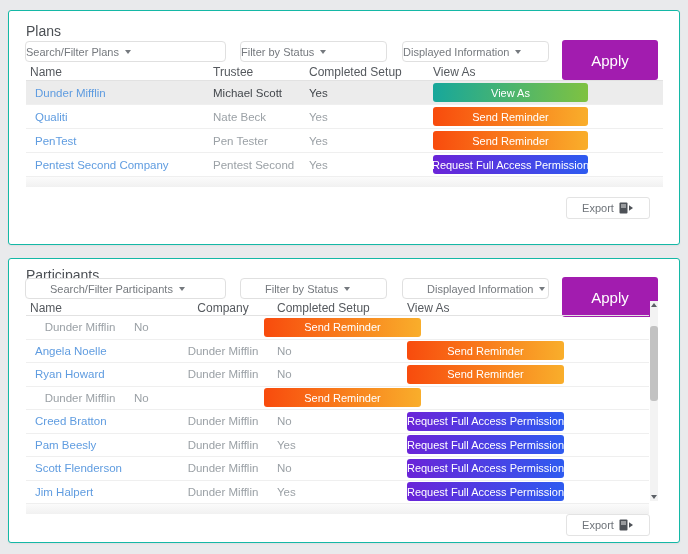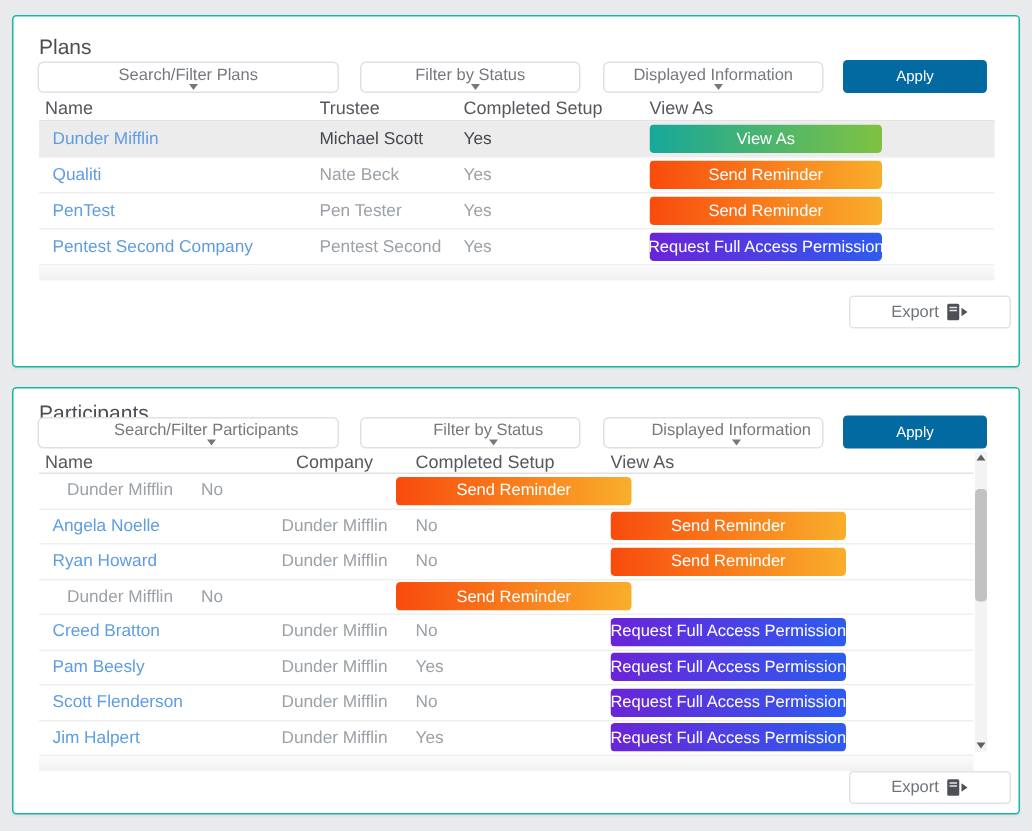--- a/index.html
+++ b/index.html
@@ -10,32 +10,32 @@
           border:1px solid #14b8a6; border-radius:3px;
           box-shadow:0 1px 2px rgba(0,0,0,.05); }
   #plans-card { top:10px; height:235px; }
   #participants-card { top:258px; height:285px; }
 
   .card-title { position:absolute; left:17px; font-size:14px; color:#4b4f54; }
   #plans-card .card-title { top:12px; }
   #participants-card .card-title { top:8px; }
 
   .filter-box { position:absolute; height:21px; border:1px solid #e0e0e0; border-radius:4px;
-                background:#fff; display:flex; align-items:center; justify-content:center;
-                font-size:11px; color:#75797e; cursor:pointer;flex-direction:column; }
+                background:#fff; display:flex; align-items:center; justify-content:flex-start;
+                font-size:11px; color:#75797e; cursor:pointer; }
   .fb1 { left:16px;  width:201px; }
   .fb2 { left:231px; width:147px; }
   .fb3 { left:393px; width:147px; }
   #plans-card .filter-box { top:30px; }
   #participants-card .filter-box { top:19px;padding-left:24px; }
   .caret { width:0; height:0; border-left:3px solid transparent; border-right:3px solid transparent;
            border-top:4px solid #75797e; margin-left:6px; display:inline-block; }
 
-  .apply-btn { position:absolute; left:553px; width:96px; height:22px; background:#0369a1;
-               color:#fff; font-size:10px; border:none; border-radius:3px; cursor:pointer; }
+  .apply-btn { position:absolute; left:553px; width:96px; height:40px; background:#a21caf;
+               color:#fff; font-size:15px; border:none; border-radius:3px; cursor:pointer; }
   #plans-card .apply-btn { top:29px; }
   #participants-card .apply-btn { top:18px; }
 
   .tbl { position:absolute; left:17px; }
   #plans-tbl { top:52px; width:637px; }
   #participants-tbl { top:42px; width:623px; }
 
   .thead { display:flex; align-items:center; border-bottom:1px solid #e2e2e2;
            font-size:12px; color:#55595e; }
   #plans-tbl .thead { height:18px; }
@@ -59,21 +59,21 @@
 
   .action-btn { height:19px; border:none; border-radius:3px; color:#fff; font-size:11px;
                 display:flex; align-items:center; justify-content:center; cursor:pointer; width:155px; }
   #participants-tbl .action-btn { width:157px; }
   .btn-view    { background:linear-gradient(90deg,#17a79b,#7fc241); }
   .btn-remind  { background:linear-gradient(90deg,#f84b0d,#f9ae2b); }
   .btn-request { background:linear-gradient(90deg,#6a24d8,#2e5bf0); }
 
   .strip { height:10px; background:linear-gradient(180deg,#fbfbfb,#f1f1f1); }
 
-  .export-btn { position:absolute; left:557px; width:108px; height:22px; background:#fff;
+  .export-btn { position:absolute; left:557px; width:84px; height:22px; background:#fff;
                 border:1px solid #e3e3e3; border-radius:3px; color:#6f747a; font-size:11px;
                 display:flex; align-items:center; justify-content:center; gap:5px; cursor:pointer; }
   #plans-card .export-btn { top:186px; }
   #participants-card .export-btn { top:255px; }
 
   .vscroll { position:absolute; left:641px; top:42px; width:8px; height:200px; background:#f3f3f3; }
   .vthumb { position:absolute; left:0; top:25px; width:8px; height:75px; background:#c2c2c2; border-radius:3px; }
   .sb-arrow { position:absolute; left:1px; width:0; height:0;
               border-left:3px solid transparent; border-right:3px solid transparent; }
   .sb-up   { top:2px; border-bottom:4px solid #5c6066; }

